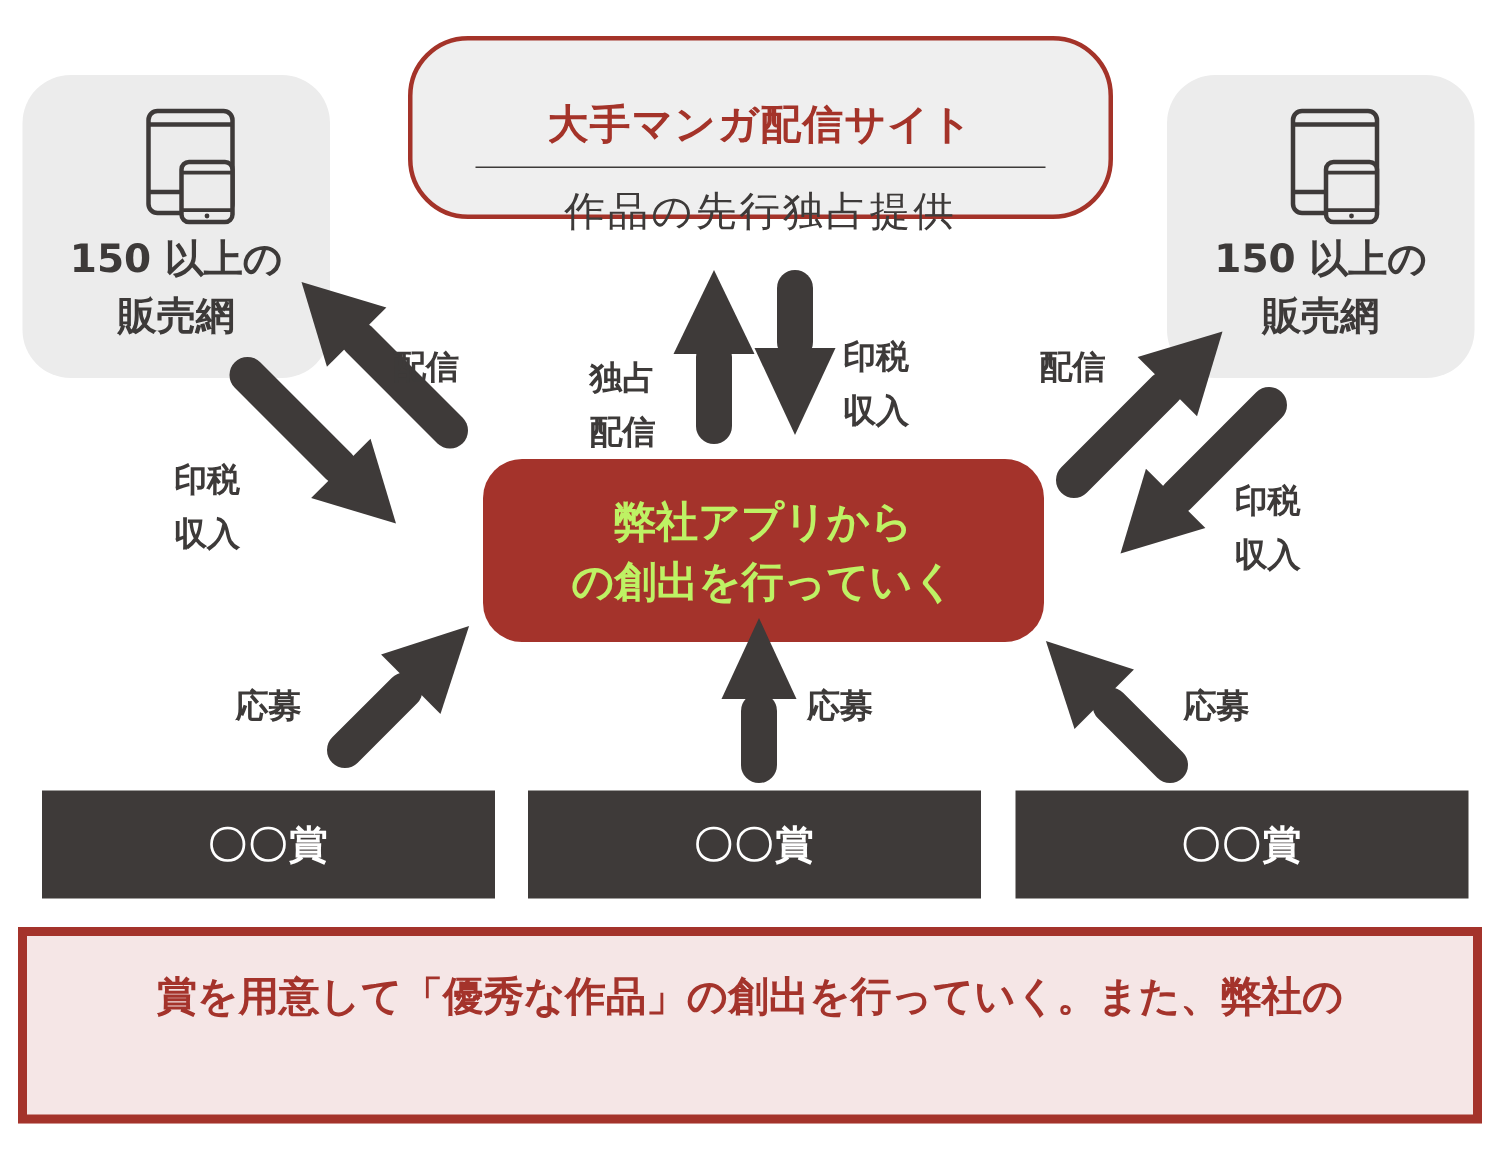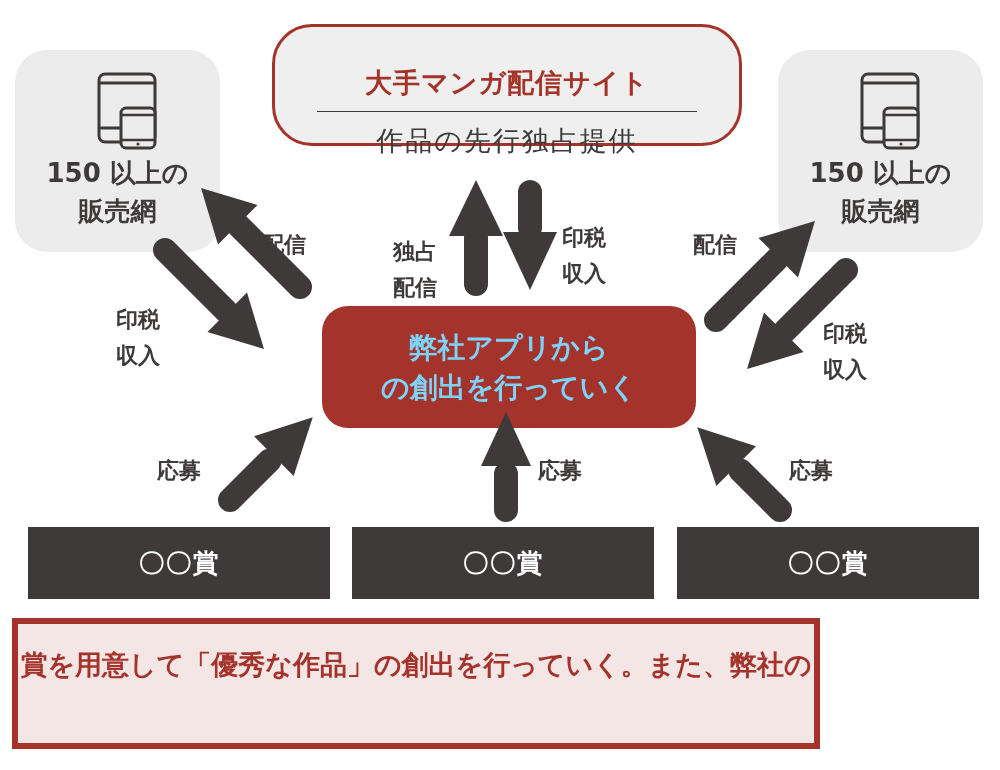--- a/index.html
+++ b/index.html
@@ -7,25 +7,25 @@
          font-family:"DejaVu Sans", sans-serif; color:#3d3a39; }
   .abs { position:absolute; }
   .gray-box { background:#ececec; border-radius:32px; }
   .top-box { left:272px; top:24px; width:470px; height:122px; background:#efefef;
              border:3px solid #a43329; border-radius:40px; box-sizing:border-box; }
   .top-title { left:0; right:0; top:38px; text-align:center; font-size:27px; font-weight:bold; color:#a43329; letter-spacing:1px; }
   .top-rule { left:42px; right:42px; top:84px; height:1px; background:#3d3a39; }
   .top-sub { left:0; right:0; top:96px; text-align:center; font-size:27px; font-weight:normal; color:#3d3a39; letter-spacing:2px; }
   .net-label { text-align:center; font-size:26px; font-weight:bold; line-height:38px; color:#3d3a39; }
   .center-box { left:322px; top:306px; width:374px; height:122px; background:#a4332b; border-radius:26px; }
-  .center-text { left:0; right:0; top:22px; text-align:center; color:#7dd3fc; font-size:28px; font-weight:bold; line-height:40px; }
+  .center-text { left:0; right:0; top:22px; text-align:center; color:#bef264; font-size:28px; font-weight:bold; line-height:40px; }
   .lbl { font-size:22px; font-weight:bold; line-height:36px; color:#3d3a39; text-align:left;font-family:Liberation Mono, monospace; }
   .award { top:527px; height:72px; width:302px; background:#3e3a39; color:#fff; font-size:26px; font-weight:bold;
            display:flex; align-items:center; justify-content:center; letter-spacing:1px; }
-  .bottom-box { left:12px; top:618px; width:808px; height:131px; background:#f5e6e6;
+  .bottom-box { left:12px; top:618px; width:976px; height:131px; background:#f5e6e6;
                 border:6px solid #a4332b; box-sizing:border-box; }
   .bottom-text { left:0; right:0; top:20px; text-align:center; color:#a4332b; font-size:27px; font-weight:bold; line-height:42px; }
   svg.overlay { position:absolute; left:0; top:0; }
 </style>
 </head>
 <body>
 
 <div class="abs gray-box" style="left:15px; top:50px; width:205px; height:202px;">
   <svg class="abs" style="left:66px; top:18px;" width="90" height="82" viewBox="0 0 90 82">
     <rect x="18" y="6" width="56" height="68" rx="6" fill="none" stroke="#3e3a39" stroke-width="3"></rect>

